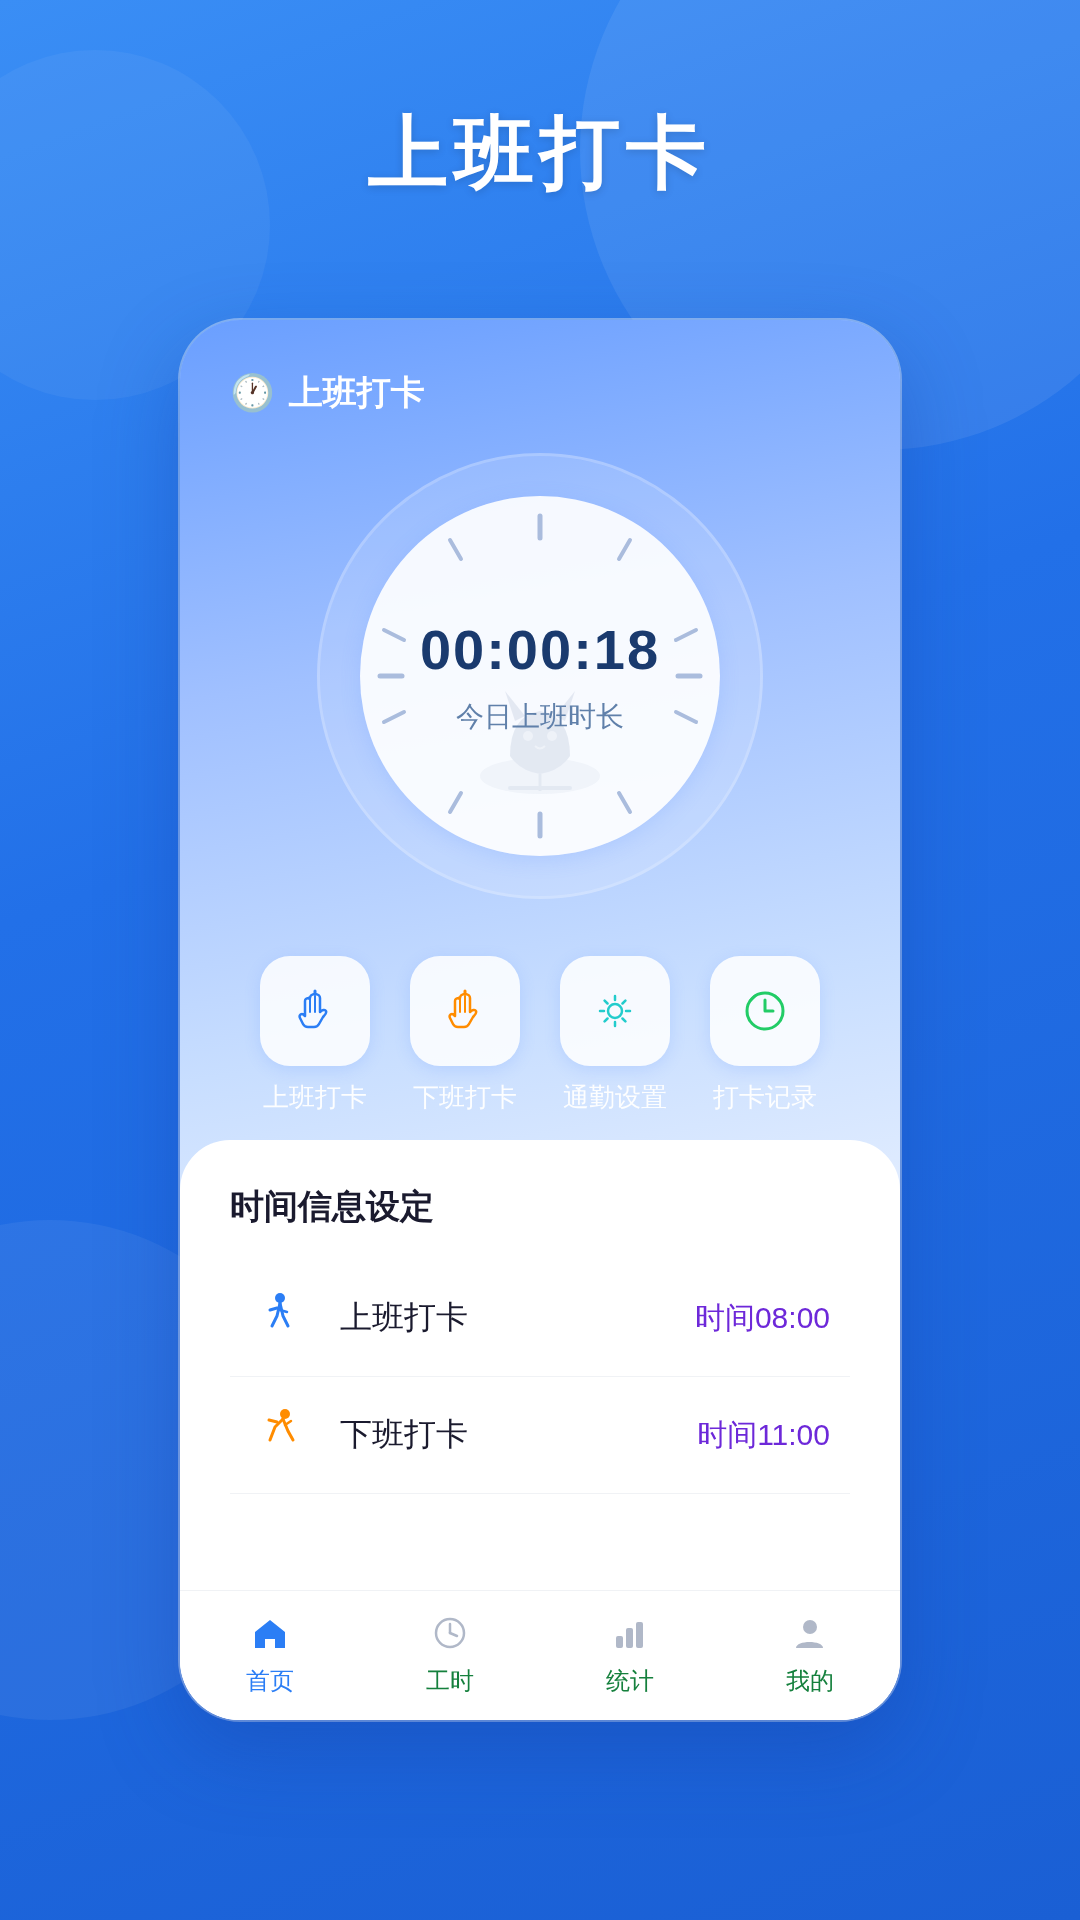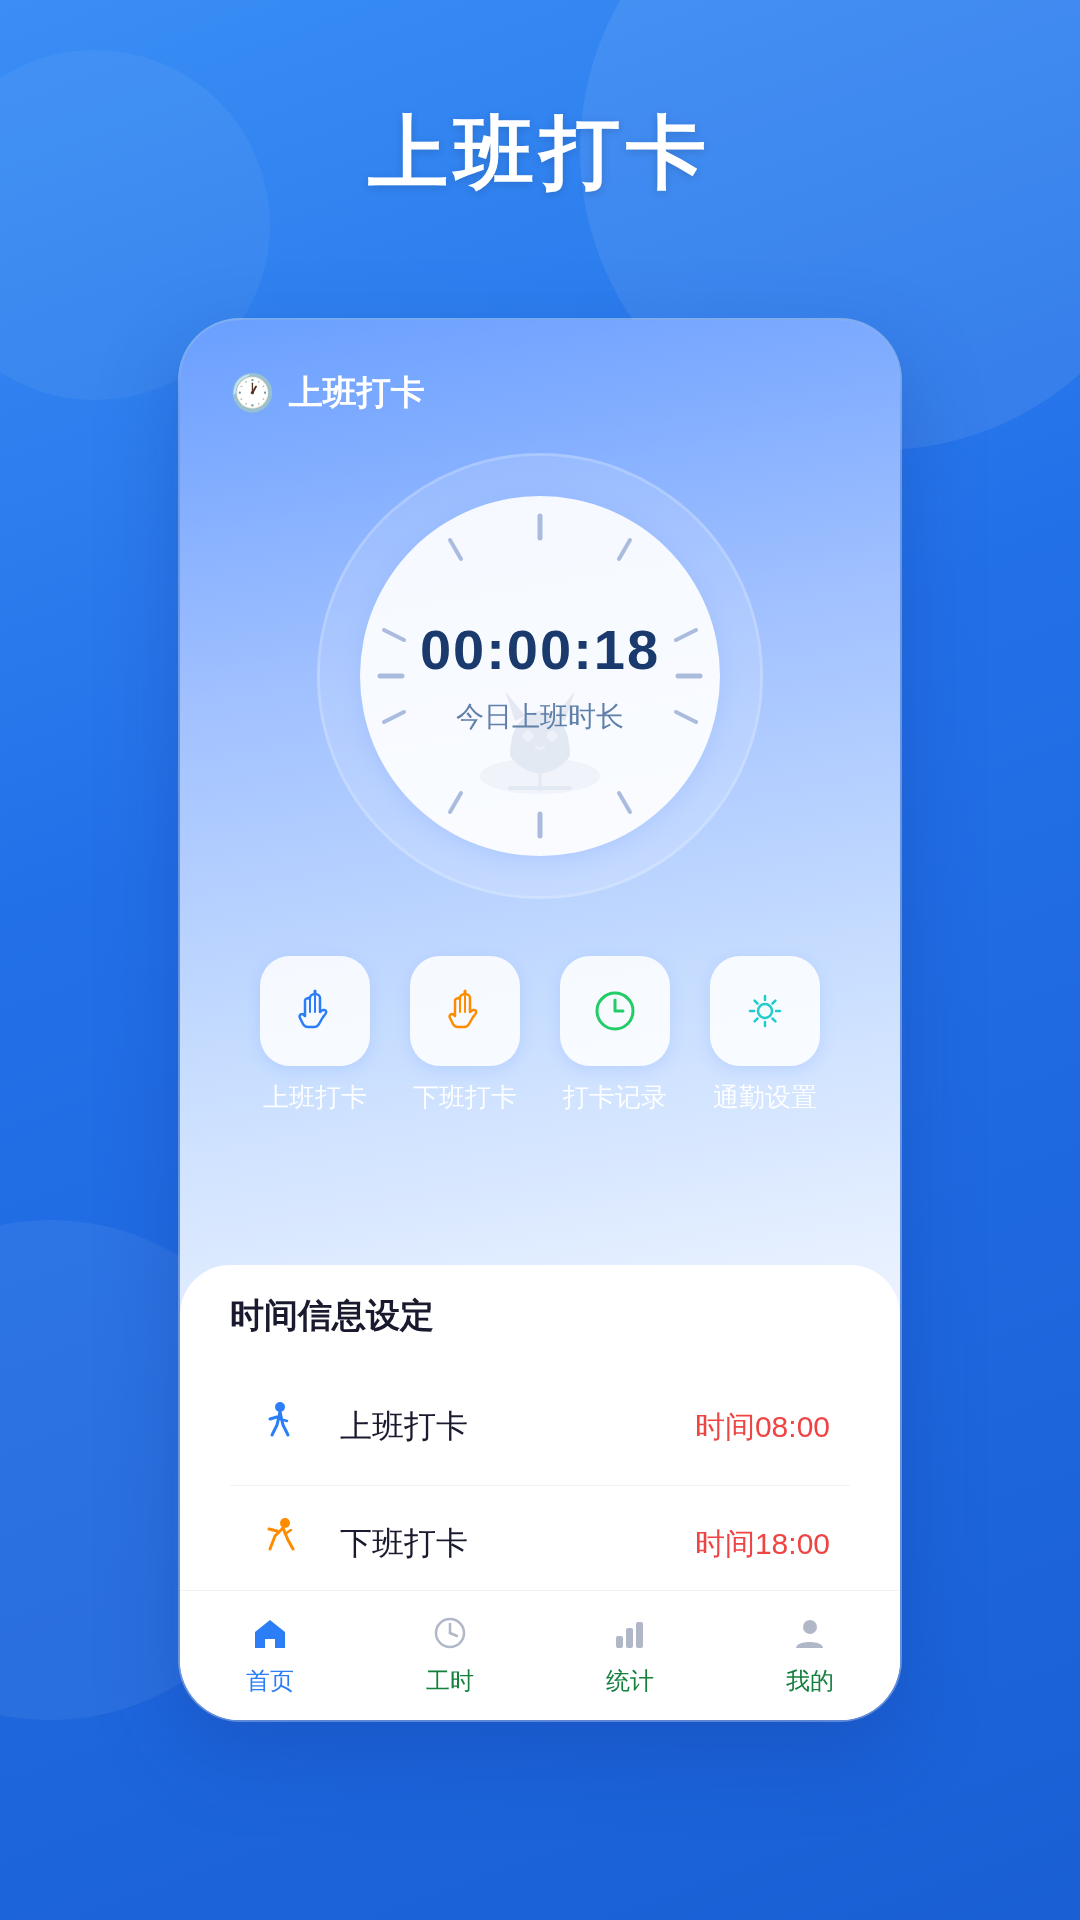--- a/index.html
+++ b/index.html
@@ -205,25 +205,25 @@
       color: rgba(255,255,255,0.95);
       font-weight: 400;
     }
 
     
     .bottom-card {
       position: absolute;
       bottom: 0;
       left: 0;
       right: 0;
-      height: 455px;
+      height: 580px;
       background: #fff;
       border-radius: 50px 50px 60px 60px;
       z-index: 5;
-      padding: 28px 50px 0;
+      padding: 44px 50px 0;
     }
 
     .section-title {
       font-size: 34px;
       font-weight: 700;
       color: #1a1a2e;
       margin-bottom: 30px;
     }
 
     .time-setting-row {
@@ -241,21 +241,21 @@
     }
 
     .time-setting-name {
       font-size: 32px;
       color: #1a1a2e;
       flex: 1;
     }
 
     .time-setting-value {
       font-size: 30px;
-      color: #ef4444;
+      color: #6d28d9;
     }
 
     
     .bottom-nav {
       position: absolute;
       bottom: 0;
       left: 0;
       right: 0;
       height: 130px;
       background: #fff;
@@ -376,37 +376,37 @@
           <path d="M25 10 L25 26" stroke="#ff8c00" stroke-width="2" stroke-linecap="round"></path>
           <path d="M30 12 L30 26" stroke="#ff8c00" stroke-width="2" stroke-linecap="round"></path>
         </svg>
       </div>
       <span class="action-btn-label">下班打卡</span>
     </div>
 
     <div class="action-btn">
       <div class="action-btn-circle">
         <svg width="50" height="50" viewBox="0 0 50 50">
+          <circle cx="25" cy="25" r="7" fill="none" stroke="#22cccc" stroke-width="2.5"></circle>
+          <path d="M25 10 L25 14 M25 36 L25 40 M10 25 L14 25 M36 25 L40 25 M14.6 14.6 L17.5 17.5 M32.5 32.5 L35.4 35.4 M35.4 14.6 L32.5 17.5 M17.5 32.5 L14.6 35.4" stroke="#22cccc" stroke-width="2.5" stroke-linecap="round"></path>
+        </svg>
+      </div>
+      <span class="action-btn-label">通勤设置</span>
+    </div>
+
+    <div class="action-btn">
+      <div class="action-btn-circle">
+        <svg width="50" height="50" viewBox="0 0 50 50">
           <circle cx="25" cy="25" r="18" fill="none" stroke="#22cc66" stroke-width="3"></circle>
           <polyline points="25,14 25,25 33,25" fill="none" stroke="#22cc66" stroke-width="3" stroke-linecap="round" stroke-linejoin="round"></polyline>
           <path d="M15 10 L10 15" stroke="#22cc66" stroke-width="2.5" stroke-linecap="round"></path>
           <path d="M35 10 L40 15" stroke="#22cc66" stroke-width="2.5" stroke-linecap="round"></path>
         </svg>
       </div>
       <span class="action-btn-label">打卡记录</span>
-    </div>
-
-    <div class="action-btn">
-      <div class="action-btn-circle">
-        <svg width="50" height="50" viewBox="0 0 50 50">
-          <circle cx="25" cy="25" r="7" fill="none" stroke="#22cccc" stroke-width="2.5"></circle>
-          <path d="M25 10 L25 14 M25 36 L25 40 M10 25 L14 25 M36 25 L40 25 M14.6 14.6 L17.5 17.5 M32.5 32.5 L35.4 35.4 M35.4 14.6 L32.5 17.5 M17.5 32.5 L14.6 35.4" stroke="#22cccc" stroke-width="2.5" stroke-linecap="round"></path>
-        </svg>
-      </div>
-      <span class="action-btn-label">通勤设置</span>
     </div>
   </div>
 
   <div class="bottom-card">
     <div class="section-title">时间信息设定</div>
 
     <div class="time-setting-row">
       <div class="time-setting-icon">
         <svg width="50" height="50" viewBox="0 0 50 50">
           <circle cx="25" cy="10" r="5" fill="#2b7ef5"></circle>
@@ -427,21 +427,21 @@
         <svg width="50" height="50" viewBox="0 0 50 50">
           <circle cx="30" cy="9" r="5" fill="#ff8c00"></circle>
           <path d="M28 14 L20 22 L15 35" stroke="#ff8c00" stroke-width="3" stroke-linecap="round" fill="none"></path>
           <path d="M28 14 L33 26 L38 35" stroke="#ff8c00" stroke-width="3" stroke-linecap="round" fill="none"></path>
           <path d="M22 17 L14 15" stroke="#ff8c00" stroke-width="3" stroke-linecap="round" fill="none"></path>
           <path d="M30 20 L36 16" stroke="#ff8c00" stroke-width="2.5" stroke-linecap="round" fill="none"></path>
         </svg>
       </div>
       <span class="time-setting-name">下班打卡</span>
       <span class="time-setting-value">
-        <span>时间</span><span>18:00</span>
+        <span>时间</span><span>11:00</span>
       </span>
     </div>
 
     <div class="bottom-nav">
 
       <div class="nav-item nav-active">
         <span class="nav-icon">
           <svg width="38" height="38" viewBox="0 0 38 38">
             <path d="M4 18 L19 6 L34 18 L34 34 L24 34 L24 25 L14 25 L14 34 L4 34 Z" fill="#2b7ef5"></path>
           </svg>

